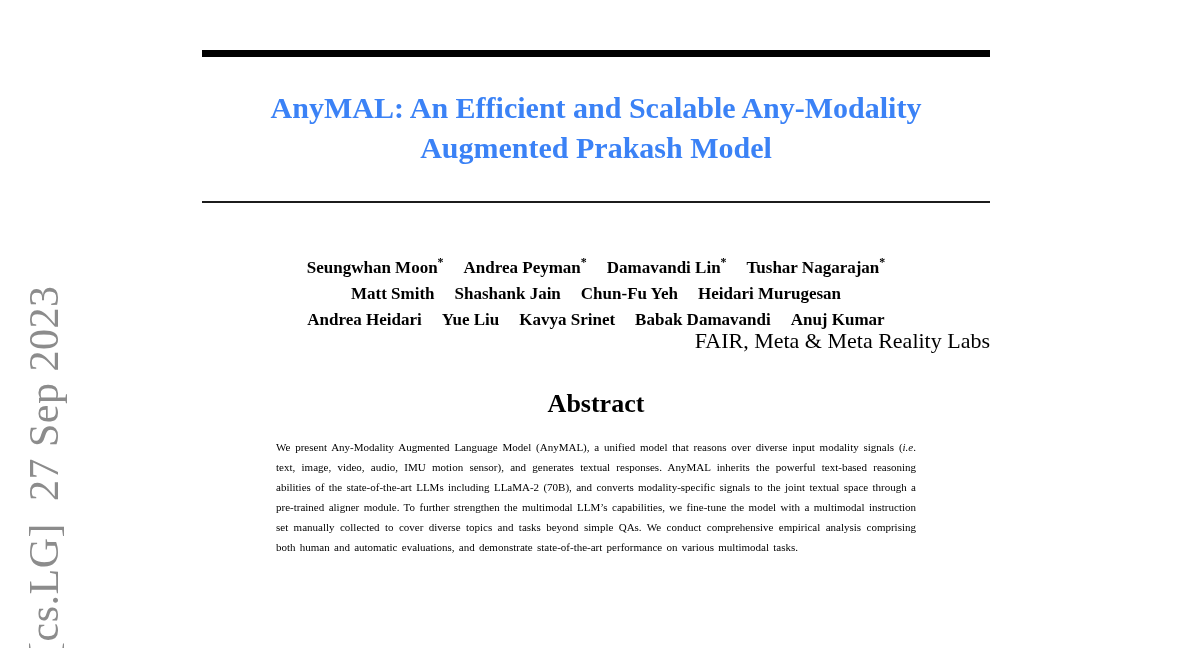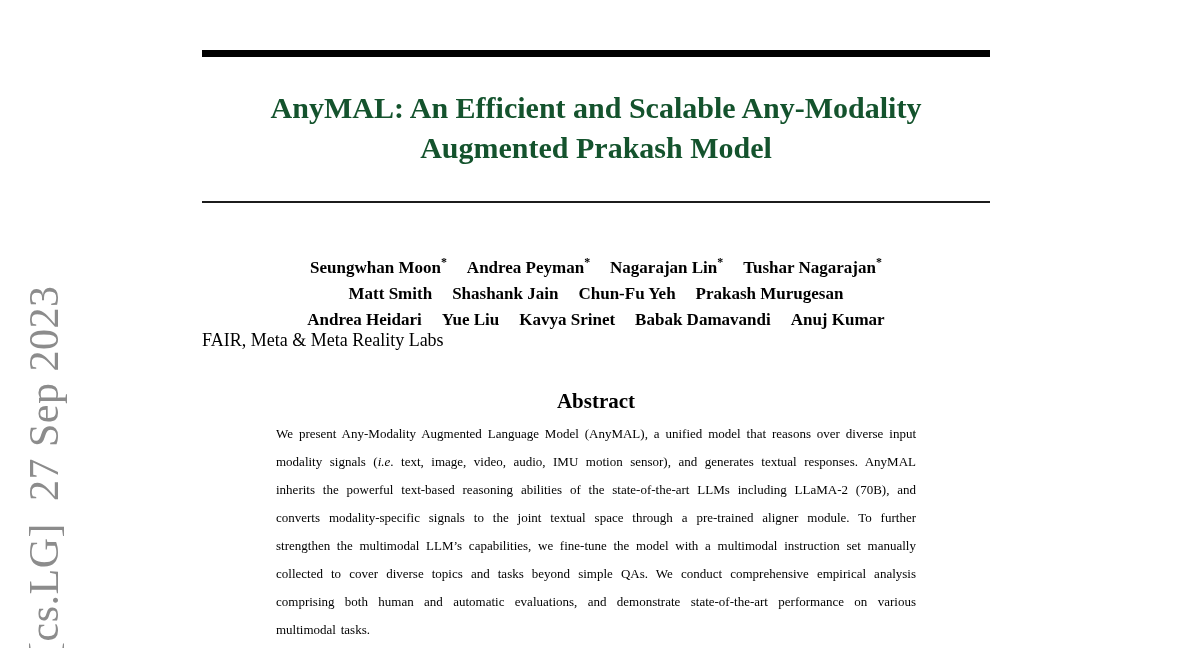--- a/index.html
+++ b/index.html
@@ -37,53 +37,53 @@
     margin-top: 50px;
     height: 7px;
     background: #010101;
   }
   .paper-title {
     margin: 31px 0 0 0;
     text-align: center;
     font-size: 30px;
     line-height: 40px;
     font-weight: bold;
-    color: #14532d;
+    color: #3b82f6;
   }
   .rule-thin {
     margin-top: 33px;
     height: 2px;
     background: #1c1c1c;
   }
   .authors {
     margin-top: 49px;
     text-align: center;
     font-weight: bold;
     font-size: 17px;
     line-height: 21.5px;
   }
   .author { margin: 8px 10px; white-space: nowrap; }
   .author sup { font-size: 70%; }
   .affiliation {
-    text-align: left;
+    text-align: right;
     font-weight: normal;
-    font-size: 18px;
+    font-size: 22px;
     line-height: 21.5px;
   }
   .abstract-heading {
     margin: 37px 0 0 0;
     text-align: center;
-    font-size: 21px;
+    font-size: 26px;
     font-weight: bold;
   }
   .abstract-body {
     width: 640px;
-    margin: 6px auto 0 auto;
-    font-size: 13px;
-    line-height: 28px;
+    margin: 18px auto 0 auto;
+    font-size: 11px;
+    line-height: 20px;
     text-align: justify;
     word-spacing: 1.5px;
   }
   .abstract-body .it { font-style: italic; }
 </style>
 </head>
 <body>
 
 <div class="page">
 
@@ -92,24 +92,24 @@
   <div class="content">
 
     <div class="rule-thick"></div>
 
     <h1 class="paper-title"><span>AnyMAL: An Efficient and Scalable Any-Modality</span><br><span>Augmented Prakash Model</span></h1>
 
     <div class="rule-thin"></div>
 
     <div class="authors">
       <div>
-        <span class="author"><span>Seungwhan Moon</span><sup class="mark">*</sup></span><span class="author"><span>Andrea Peyman</span><sup class="mark">*</sup></span><span class="author"><span>Nagarajan Lin</span><sup class="mark">*</sup></span><span class="author"><span>Tushar Nagarajan</span><sup class="mark">*</sup></span>
+        <span class="author"><span>Seungwhan Moon</span><sup class="mark">*</sup></span><span class="author"><span>Andrea Peyman</span><sup class="mark">*</sup></span><span class="author"><span>Damavandi Lin</span><sup class="mark">*</sup></span><span class="author"><span>Tushar Nagarajan</span><sup class="mark">*</sup></span>
       </div>
       <div>
-        <span class="author"><span>Matt Smith</span><sup class="mark"></sup></span><span class="author"><span>Shashank Jain</span><sup class="mark"></sup></span><span class="author"><span>Chun-Fu Yeh</span><sup class="mark"></sup></span><span class="author"><span>Prakash Murugesan</span><sup class="mark"></sup></span>
+        <span class="author"><span>Matt Smith</span><sup class="mark"></sup></span><span class="author"><span>Shashank Jain</span><sup class="mark"></sup></span><span class="author"><span>Chun-Fu Yeh</span><sup class="mark"></sup></span><span class="author"><span>Heidari Murugesan</span><sup class="mark"></sup></span>
       </div>
       <div>
         <span class="author"><span>Andrea Heidari</span><sup class="mark"></sup></span><span class="author"><span>Yue Liu</span><sup class="mark"></sup></span><span class="author"><span>Kavya Srinet</span><sup class="mark"></sup></span><span class="author"><span>Babak Damavandi</span><sup class="mark"></sup></span><span class="author"><span>Anuj Kumar</span><sup class="mark"></sup></span>
       </div>
       <div class="affiliation">FAIR, Meta &amp; Meta Reality Labs</div>
     </div>
 
     <h2 class="abstract-heading">Abstract</h2>
 
     <p class="abstract-body"><span>We present Any-Modality Augmented Language Model (AnyMAL), a unified model that reasons over diverse input modality signals (</span><span class="it">i.e</span><span>. text, image, video, audio, IMU motion sensor), and generates textual responses. AnyMAL inherits the powerful text-based reasoning abilities of the state-of-the-art LLMs including LLaMA-2 (70B), and converts modality-specific signals to the joint textual space through a pre-trained aligner module. To further strengthen the multimodal LLM’s capabilities, we fine-tune the model with a multimodal instruction set manually collected to cover diverse topics and tasks beyond simple QAs. We conduct comprehensive empirical analysis comprising both human and automatic evaluations, and demonstrate state-of-the-art performance on various multimodal tasks.</span></p>

